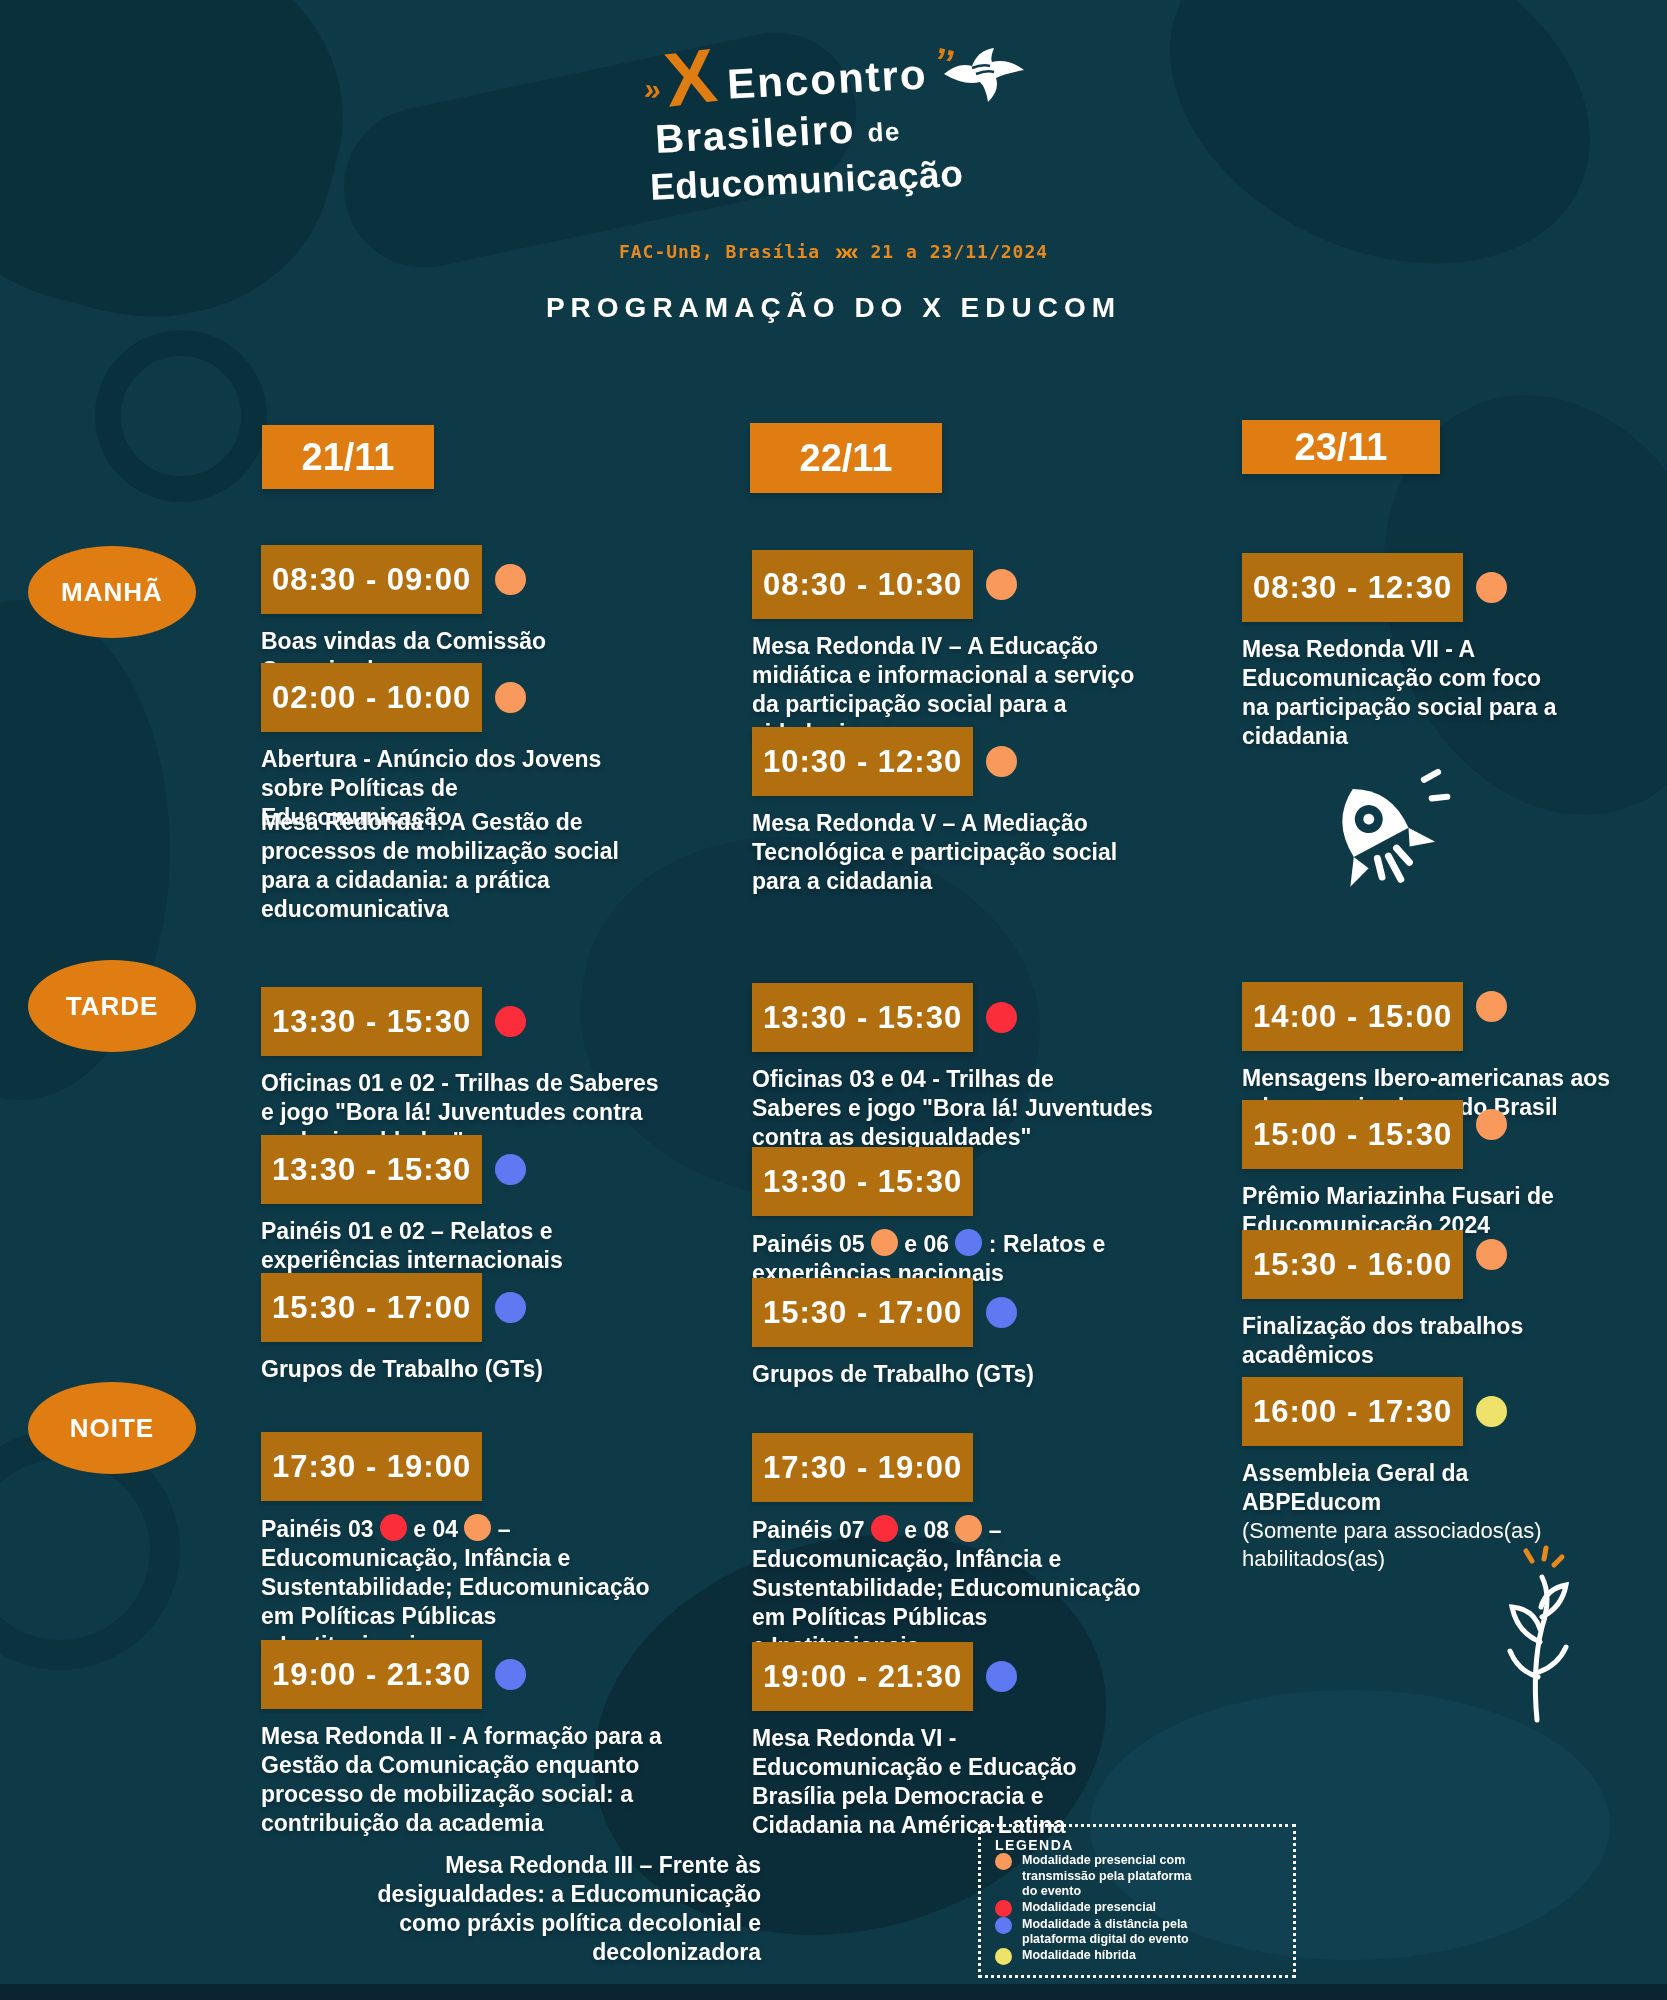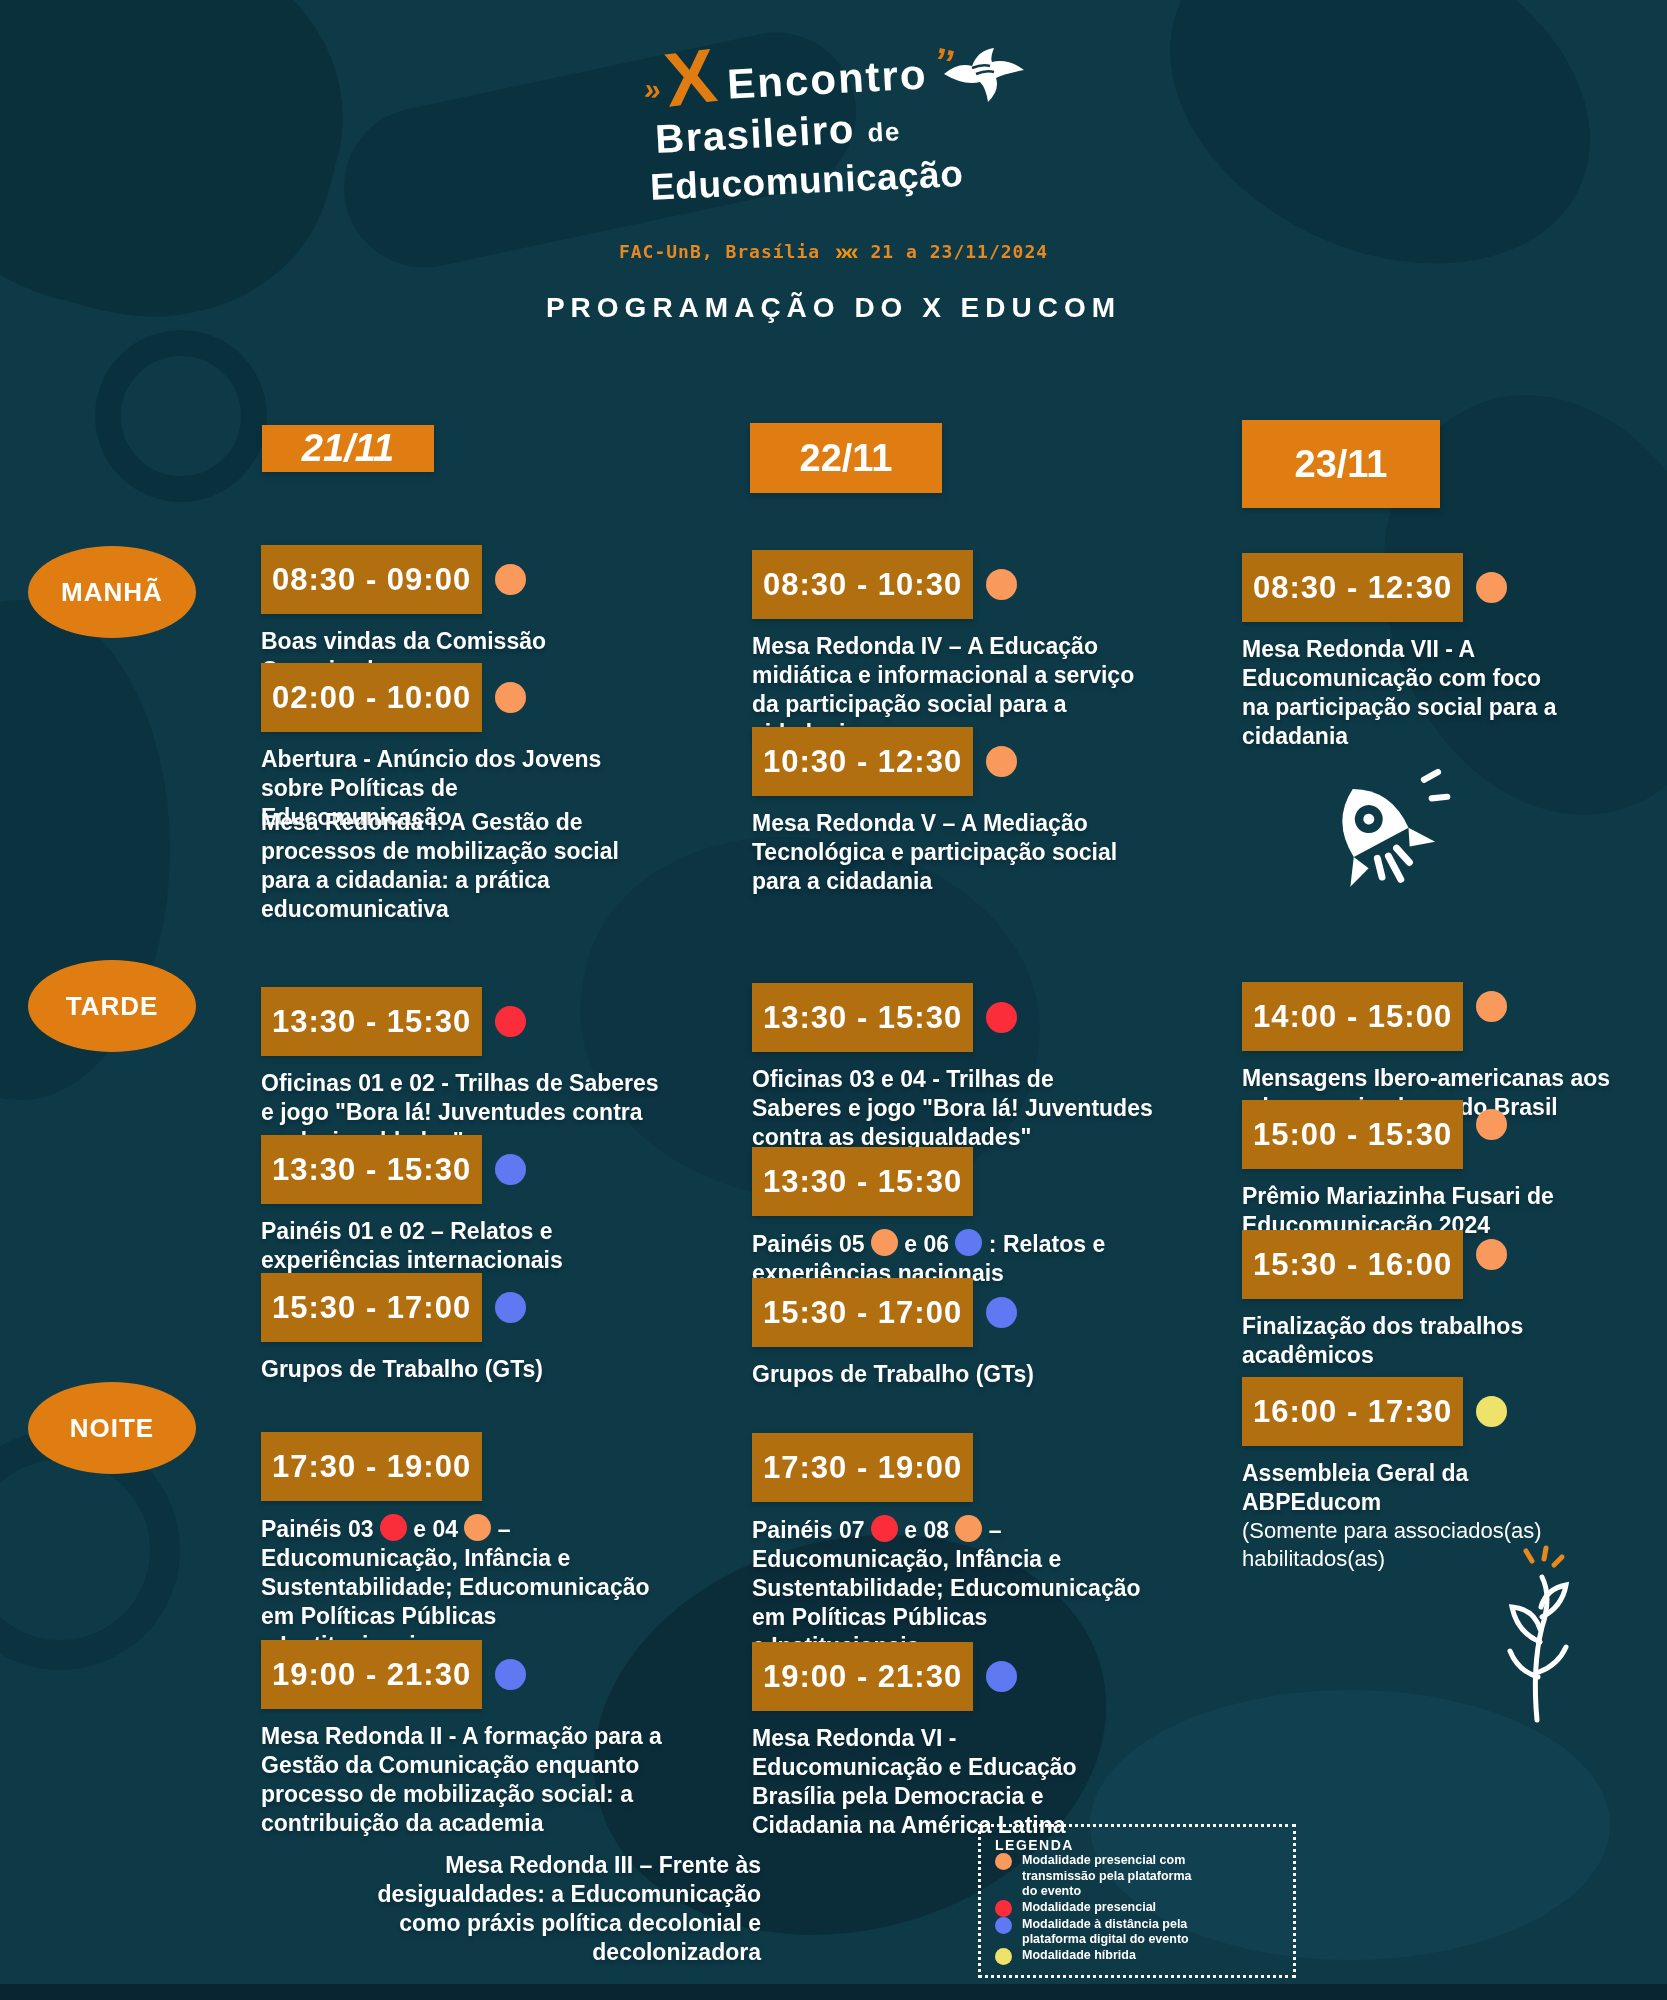--- a/index.html
+++ b/index.html
@@ -103,21 +103,21 @@
     </div>
 
     <h1 class="title">PROGRAMAÇÃO DO X EDUCOM</h1>
   </header>
 
   <div class="oval manha">MANHÃ</div>
   <div class="oval tarde">TARDE</div>
   <div class="oval noite">NOITE</div>
 
   <div class="col col-1">
-    <div class="chip" style="left:1px;top:425px;width:172px;height:47px;font-style:italic;">21/11</div>
+    <div class="chip" style="left:1px;top:425px;width:172px;height:64px;">21/11</div>
   <div class="event" style="top: 545px;">
         <div class="badge-row">
           <span class="badge">08:30 - 09:00</span>
           <span class="dot orange"></span>
         </div>
         <div class="ev-title">Boas vindas da Comissão
 Organizadora</div>
       </div>
       <div class="event" style="top: 663px;">
         <div class="badge-row">
@@ -244,21 +244,21 @@
           <span class="badge">19:00 - 21:30</span>
           <span class="dot blue"></span>
         </div>
         <div class="ev-title">Mesa Redonda VI -
 Educomunicação e Educação
 Brasília pela Democracia e
 Cidadania na América Latina</div>
       </div>
     </div>
   <div class="col col-3">
-    <div class="chip" style="left:0;top:420px;width:198px;height:88px;">23/11</div>
+    <div class="chip" style="left:0;top:420px;width:198px;height:54px;">23/11</div>
   <div class="event" style="top: 553px;">
         <div class="badge-row">
           <span class="badge">08:30 - 12:30</span>
           <span class="dot orange"></span>
         </div>
         <div class="ev-title">Mesa Redonda VII - A
 Educomunicação com foco
 na participação social para a
 cidadania</div>
       </div>

